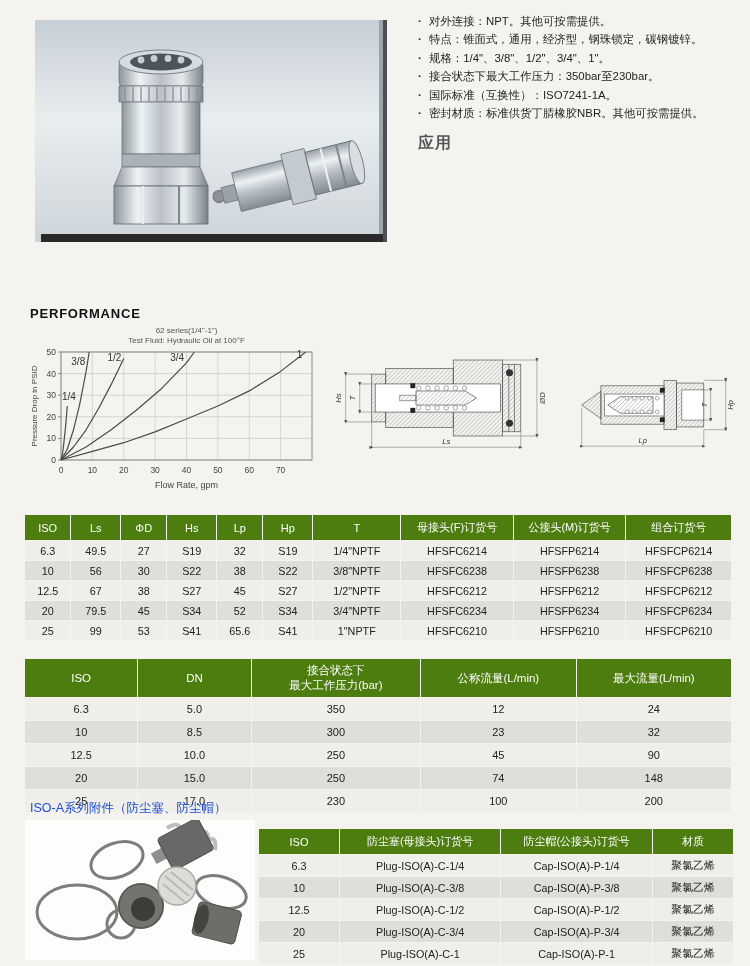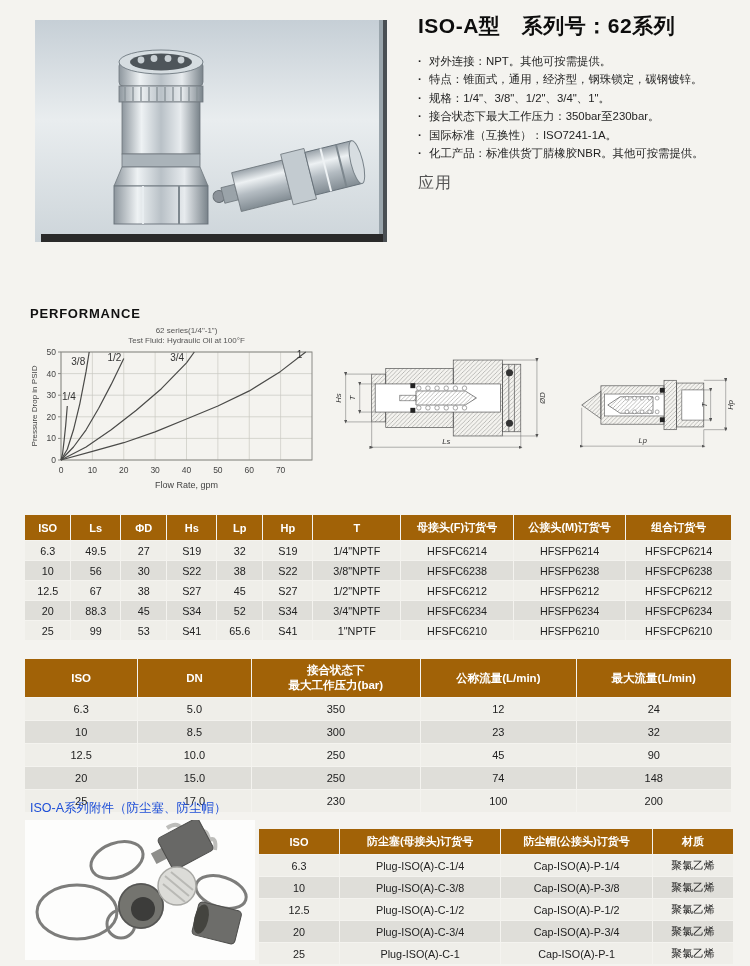--- a/index.html
+++ b/index.html
@@ -12,36 +12,36 @@
   
   .photo { position:absolute; left:35px; top:20px; width:352px; height:222px; }
   
   .rightcol { position:absolute; left:418px; top:12px; width:318px; }
   .title { font-size:21px; font-weight:bold; color:#0d0d0d; letter-spacing:.5px; margin-bottom:12px; }
   ul.features { list-style:none; }
   ul.features li {
     position:relative; padding-left:11px; font-size:11.4px; line-height:1.62; color:#1f1f1f;
   }
   ul.features li::before { content:"·"; position:absolute; left:0; top:0; font-weight:bold; }
-  .app-heading { font-size:16px; color:#555; margin:10px 0 6px 0; letter-spacing:1px; }
+  .app-heading { font-size:16px; color:#555; margin:10px 0 6px 0; letter-spacing:1px;font-weight:bold; }
   .app-body { font-size:11.4px; line-height:1.75; color:#1f1f1f; }
   
   .perf-heading { position:absolute; left:30px; top:306px; font-size:13px; font-weight:bold; letter-spacing:.8px; color:#111;text-align:right; }
   #perf-chart { position:absolute; left:28px; top:322px; }
   .tick { font-size:8.5px; fill:#444; }
   .ctitle { font-size:8px; fill:#555; }
   .axlabel { font-size:9px; fill:#444; }
   .axlabel-y { font-size:8px; fill:#444; }
   .series-label { font-size:10px; fill:#333; }
   .dim-label { font-size:11px; font-style:italic; fill:#333; }
   .socket-svg { position:absolute; left:333px; top:338px; }
   .plug-svg { position:absolute; left:568px; top:350px; }
   
   table { border-collapse:separate; border-spacing:1px; table-layout:fixed; }
-  th { background:#a16207; color:#fff; font-weight:bold; padding:5px 2px; white-space:pre-line; }
+  th { background:#4d7c0f; color:#fff; font-weight:normal; padding:5px 2px; white-space:pre-line; }
   td { background:#efeee9; padding:3.5px 2px; color:#222; }
   tbody tr:nth-child(even) td { background:#dfded9; }
   th, td { text-align:center; overflow:hidden; }
   #table1 { position:absolute; left:24px; top:514px; width:708px; font-size:10.8px; }
   #table1 th { font-size:11px; }
   #table2 { position:absolute; left:24px; top:658px; width:708px; font-size:11px; }
   #table2 th { font-size:11.5px; padding:4px 2px; }
   #table2 td { padding:5px 2px; }
   #table3 { position:absolute; left:258px; top:828px; width:476px; font-size:10.8px; }
   #table3 th { font-size:11px; }
@@ -125,28 +125,27 @@
       <rect x="200" y="140" width="52" height="40" fill="url(#metv)" stroke="#6f777d" stroke-width="0.8"></rect>
       <rect x="252" y="134" width="24" height="52" fill="#c3cbd0" stroke="#6f777d" stroke-width="0.8"></rect>
       <rect x="276" y="138" width="48" height="44" fill="url(#metv)" stroke="#667078" stroke-width="0.9"></rect>
       <line x1="292" y1="138" x2="292" y2="182" stroke="#eef2f4" stroke-width="2"></line>
       <line x1="308" y1="138" x2="308" y2="182" stroke="#7d878e" stroke-width="2"></line>
       <ellipse cx="324" cy="160" rx="6" ry="22" fill="#d7dde1" stroke="#79838a"></ellipse>
     </g>
   </svg>
 
   <div class="rightcol">
-    <div class="title">ISO-A型　系列号：62系列</div>
     <ul class="features">
         <li>对外连接：NPT。其他可按需提供。</li>
         <li>特点：锥面式，通用，经济型，钢珠锁定，碳钢镀锌。</li>
         <li>规格：1/4"、3/8"、1/2"、3/4"、1"。</li>
         <li>接合状态下最大工作压力：350bar至230bar。</li>
         <li>国际标准（互换性）：ISO7241-1A。</li>
-        <li>化工产品：标准供货丁腈橡胶NBR。其他可按需提供。</li>
+        <li>密封材质：标准供货丁腈橡胶NBR。其他可按需提供。</li>
       </ul>
     <div class="app-heading">应用</div>
   </div>
 
   <div class="perf-heading">PERFORMANCE</div>
   <svg id="perf-chart" viewBox="0 0 292 170" width="292" height="170">
       <line x1="33" y1="30" x2="33" y2="138" stroke="#c9c8c2" stroke-width="0.7"></line>
       <line x1="64.375" y1="30" x2="64.375" y2="138" stroke="#c9c8c2" stroke-width="0.7"></line>
       <line x1="95.75" y1="30" x2="95.75" y2="138" stroke="#c9c8c2" stroke-width="0.7"></line>
       <line x1="127.125" y1="30" x2="127.125" y2="138" stroke="#c9c8c2" stroke-width="0.7"></line>
@@ -342,21 +341,21 @@
           <td>S27</td>
           <td>45</td>
           <td>S27</td>
           <td>1/2"NPTF</td>
           <td>HFSFC6212</td>
           <td>HFSFP6212</td>
           <td>HFSFCP6212</td>
         </tr>
         <tr>
           <td>20</td>
-          <td>88.3</td>
+          <td>79.5</td>
           <td>45</td>
           <td>S34</td>
           <td>52</td>
           <td>S34</td>
           <td>3/4"NPTF</td>
           <td>HFSFC6234</td>
           <td>HFSFP6234</td>
           <td>HFSFCP6234</td>
         </tr>
         <tr>

